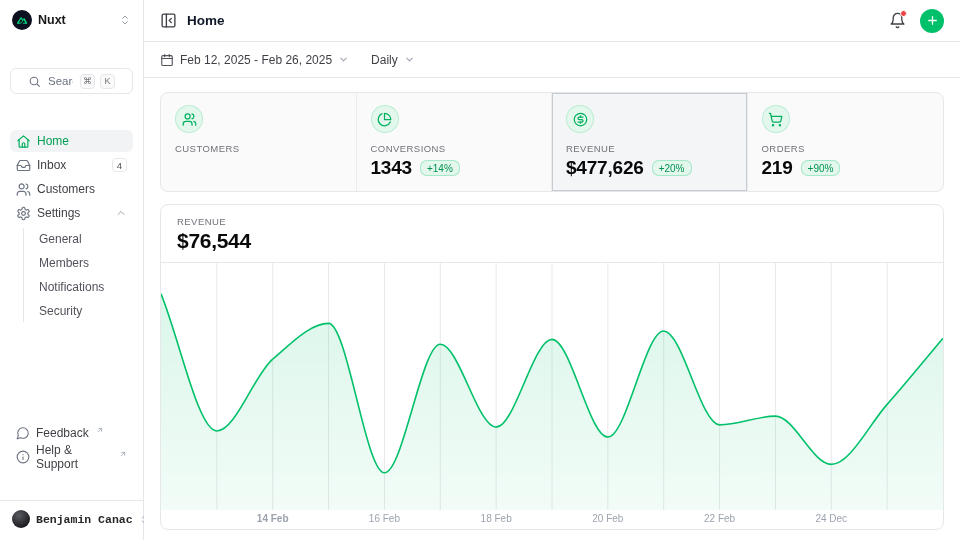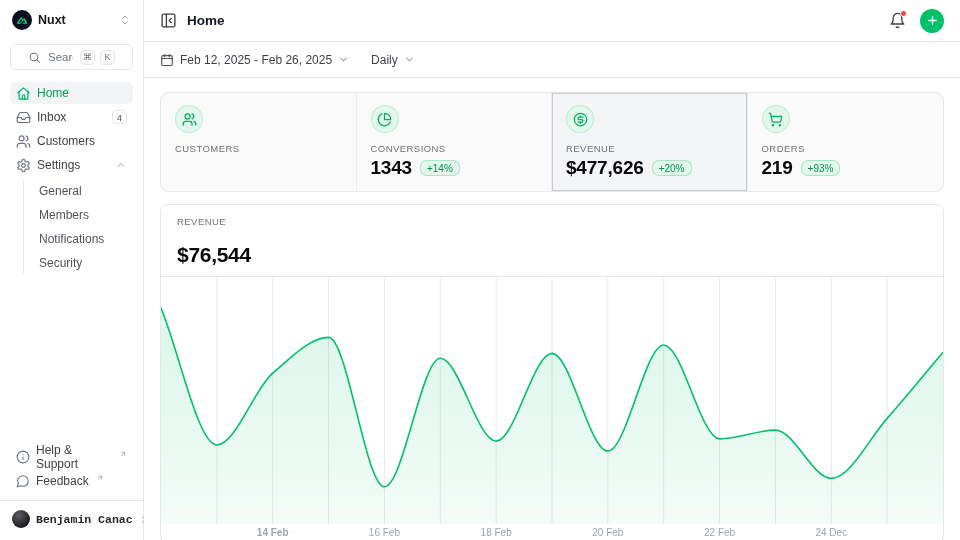--- a/index.html
+++ b/index.html
@@ -2,21 +2,21 @@
 <html><head>
 <meta charset="utf-8">
 <style>
   * { box-sizing: border-box; }
   html,body { margin:0; padding:0; background:#fff; }
   body { font-family:"Liberation Sans", sans-serif; color:#18181b; }
   .app { position:relative; width:960px; height:540px; background:#fff; overflow:hidden; }
 
   
   .sidebar { position:absolute; left:0; top:0; bottom:0; width:144px; border-right:1px solid #e5e7eb;
-             display:flex; flex-direction:column; padding:8px 10px 10px; background:#fff; }
+             display:flex; flex-direction:column; padding:8px 10px 10px; background:#fff;gap:24px; }
   .team-row { display:flex; align-items:center; gap:6px; height:24px; padding:0 2px; cursor:pointer; }
   .team-logo { width:20px; height:20px; border-radius:50%; background:#0c0f1d; display:flex; align-items:center; justify-content:center; flex:none; }
   .team-name { font-size:12.5px; font-weight:600; color:#18181b; flex:1; }
   .muted-ic { color:#9ca3af; display:flex; }
 
   .search-box { margin-top:12px; height:26px; border:1px solid #e5e7eb; border-radius:6px;
                 display:flex; align-items:center; gap:5px; padding:0 17px; background:#fff; cursor:text; }
   .search-box .sic { color:#6b7280; display:flex; flex:none; }
   .search-input { border:none; outline:none; flex:1; min-width:0; font-size:11.5px; color:#52525b; background:transparent; font-family:"Liberation Sans",sans-serif; }
   .search-input::placeholder { color:#6b7280; }
@@ -75,21 +75,21 @@
                       display:flex; align-items:center; justify-content:center; color:#00b15f; }
   .stat-label { margin-top:10px; font-size:9.5px; letter-spacing:.45px; color:#71717a; font-weight:500; }
   .stat-value-row { margin-top:3px; display:flex; align-items:center; gap:8px; }
   .stat-value { font-size:19px; font-weight:700; color:#09090b; letter-spacing:-.2px; }
   .delta-badge { font-size:10px; font-weight:500; color:#00934f; background:#e3f7ec;
                  box-shadow:inset 0 0 0 1px rgba(0,193,106,.28); border-radius:7px; padding:2.5px 7px; }
 
   .chart-card { margin-top:12px; border:1px solid #e5e7eb; border-radius:8px; overflow:hidden; background:#fff; }
   .chart-header { padding:11px 16px 9px; }
   .chart-label { font-size:9.5px; letter-spacing:.45px; color:#71717a; font-weight:500; }
-  .chart-value { font-size:21px; font-weight:700; color:#09090b; letter-spacing:-.3px; margin-top:16px; }
+  .chart-value { font-size:21px; font-weight:700; color:#09090b; letter-spacing:-.3px; margin-top:2px; }
   .chart-plot { position:relative; height:248px; border-top:1px solid #e5e7eb; }
   .chart-plot svg { position:absolute; inset:0; width:100%; height:100%; display:block; }
   .chart-axis { position:relative; height:19px; }
   .tick { position:absolute; top:3px; transform:translateX(-50%); font-size:10px; color:#9ca3af; white-space:nowrap; }
 </style>
 </head>
 <body>
 
 <div class="app">
 
@@ -175,40 +175,40 @@
         <a class="subnav-item">Security</a>
       </div>
     </nav>
 
     <div class="sidebar-spacer"></div>
 
     <div class="footer-links">
       <a class="nav-item">
         <span class="nic">
           <svg width="14" height="14" viewBox="0 0 24 24" fill="none" stroke="currentColor" stroke-width="1.9" stroke-linecap="round" stroke-linejoin="round">
-              <circle cx="12" cy="12" r="10"></circle>
-              <path d="M12 16v-4"></path>
-              <path d="M12 8h.01"></path>
-            </svg>
-        </span>
-        <span>Help &amp; Support</span>
+              <path d="M7.9 20A9 9 0 1 0 4 16.1L2 22Z"></path>
+            </svg>
+        </span>
+        <span>Feedback</span>
         <span class="ext-arrow">
           <svg width="8" height="8" viewBox="0 0 24 24" fill="none" stroke="currentColor" stroke-width="2.4" stroke-linecap="round" stroke-linejoin="round">
               <path d="M7 17 17 7"></path>
               <path d="M8 7h9v9"></path>
             </svg>
         </span>
       </a>
       <a class="nav-item">
         <span class="nic">
           <svg width="14" height="14" viewBox="0 0 24 24" fill="none" stroke="currentColor" stroke-width="1.9" stroke-linecap="round" stroke-linejoin="round">
-              <path d="M7.9 20A9 9 0 1 0 4 16.1L2 22Z"></path>
-            </svg>
-        </span>
-        <span>Feedback</span>
+              <circle cx="12" cy="12" r="10"></circle>
+              <path d="M12 16v-4"></path>
+              <path d="M12 8h.01"></path>
+            </svg>
+        </span>
+        <span>Help &amp; Support</span>
         <span class="ext-arrow">
           <svg width="8" height="8" viewBox="0 0 24 24" fill="none" stroke="currentColor" stroke-width="2.4" stroke-linecap="round" stroke-linejoin="round">
               <path d="M7 17 17 7"></path>
               <path d="M8 7h9v9"></path>
             </svg>
         </span>
       </a>
     </div>
 
     <div class="user-row-wrap">
@@ -336,21 +336,21 @@
           <div class="stat-icon-circle">
             <svg width="15" height="15" viewBox="0 0 24 24" fill="none" stroke="currentColor" stroke-width="2" stroke-linecap="round" stroke-linejoin="round">
                 <circle cx="8" cy="21" r="1"></circle>
                 <circle cx="19" cy="21" r="1"></circle>
                 <path d="M2.05 2.05h2l2.66 12.42a2 2 0 0 0 2 1.58h9.78a2 2 0 0 0 1.95-1.57l1.65-7.43H5.12"></path>
               </svg>
           </div>
           <div class="stat-label">ORDERS</div>
           <div class="stat-value-row">
             <span class="stat-value">219</span>
-            <span class="delta-badge">+93%</span>
+            <span class="delta-badge">+90%</span>
           </div>
         </div>
       </div>
 
       <div class="chart-card">
         <div class="chart-header">
           <div class="chart-label">REVENUE</div>
           <div class="chart-value">$76,544</div>
         </div>
         <div class="chart-plot">

